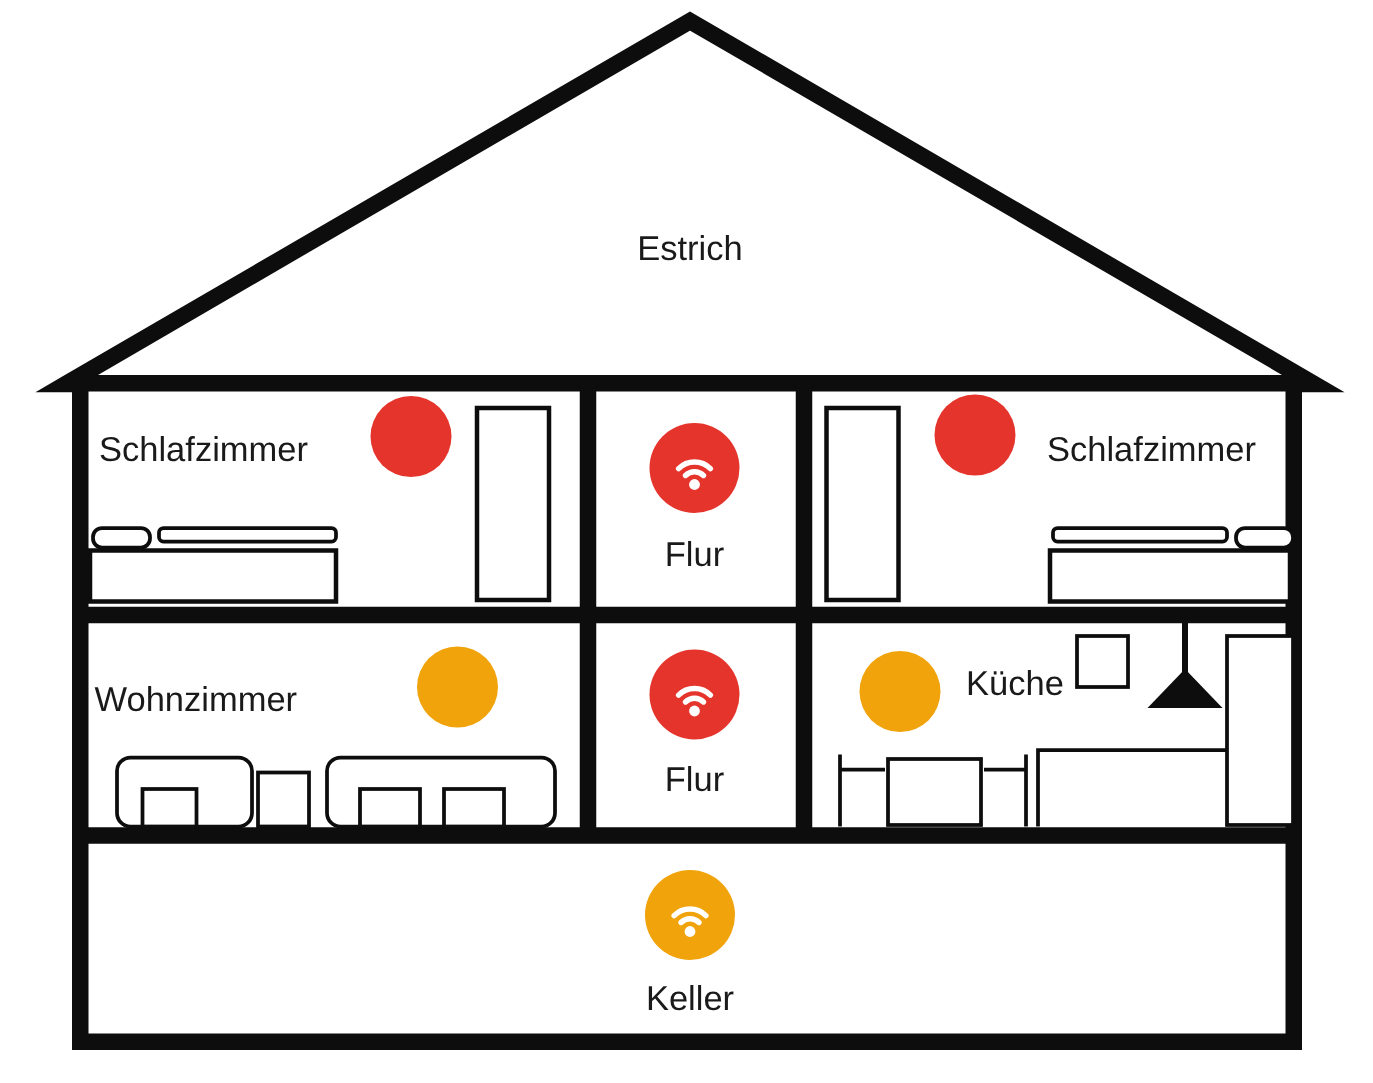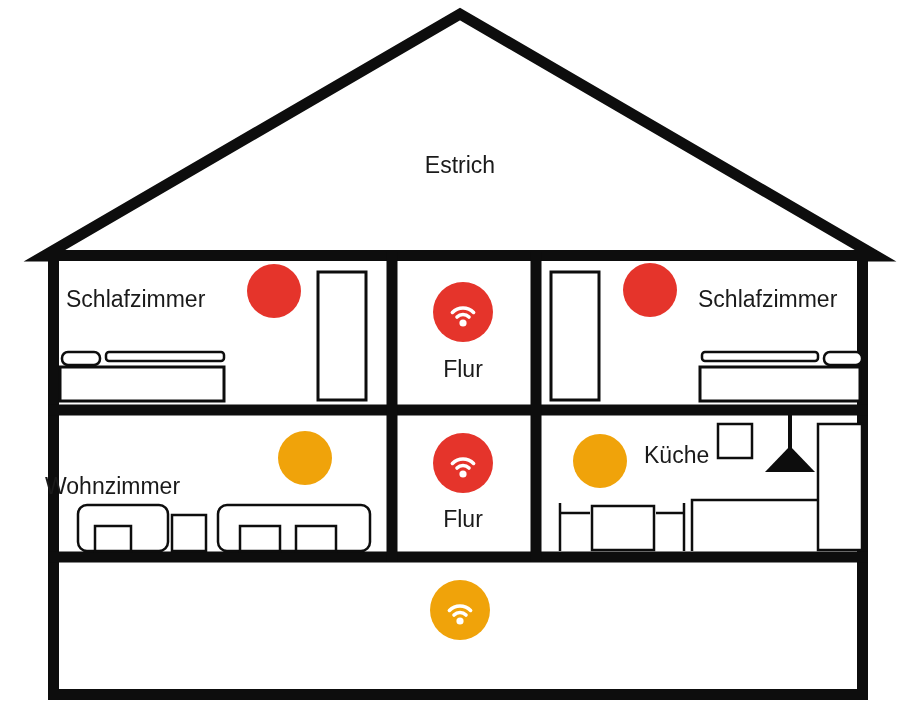--- a/index.html
+++ b/index.html
@@ -97,20 +97,21 @@
   </svg>
 
   <div class="label centered" style="left:380px; top:153px; width:160px;">Estrich</div>
 
   <div class="label" style="left:66px; top:287px;">Schlafzimmer</div>
 
   <div class="label centered" style="left:413px; top:357px; width:100px;">Flur</div>
 
   <div class="label" style="left:698px; top:287px;">Schlafzimmer</div>
 
-  <div class="label" style="left:45px; top:454px;margin-top:20px;">Wohnzimmer</div>
+  <div class="label" style="left:63px; top:454px;">Wohnzimmer</div>
 
   <div class="label centered" style="left:413px; top:507px; width:100px;">Flur</div>
 
   <div class="label" style="left:644px; top:443px;">Küche</div>
 
+  <div class="label centered" style="left:390px; top:653px; width:140px;">Keller</div>
 
 </div>
 
 </body></html>

